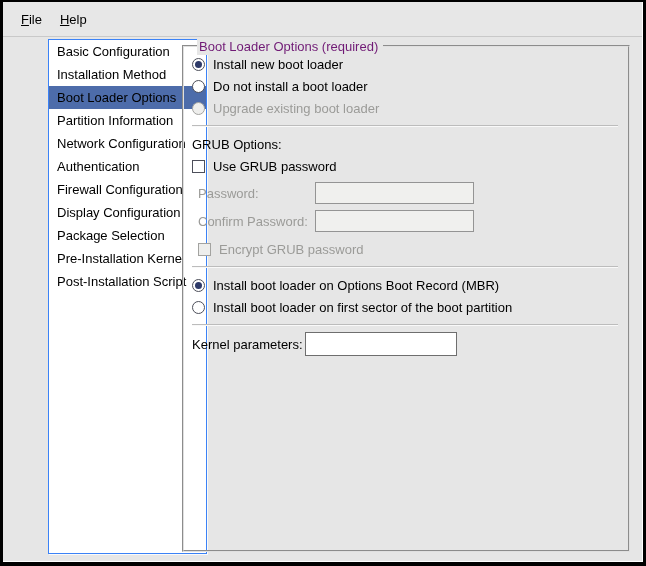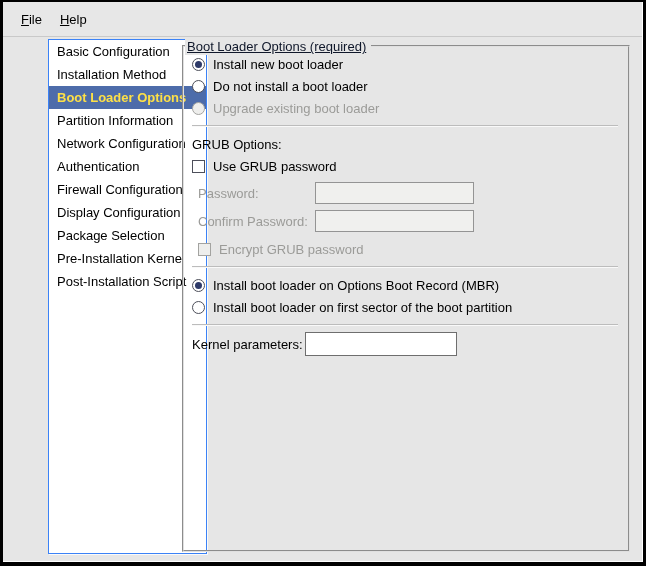--- a/index.html
+++ b/index.html
@@ -40,34 +40,33 @@
     box-shadow:1px 1px 0 #fafafa;
     overflow:hidden;
     margin-left:40px;
   }
   .list-item {
     height:23px; line-height:23px;
     padding-left:8px;
     white-space:nowrap;
     color:#000;
   }
-  .list-item.selected { background:#4d6caa; color:#fde047;font-weight:bold; }
+  .list-item.selected { background:#4d6caa; color:#000000; }
   
   .frame {
     position:absolute; left:179px; top:43px; width:448px; height:507px;
     border:2px groove #e0e0e0;
   }
   .frame-title {
-    position:absolute; top:-9px; left:1px;
+    position:absolute; top:-9px; left:13px;
     background:#e6e6e6;
     padding:0 5px 0 2px;
-    color:#0f172a;
+    color:#701a75;
     line-height:17px;
     white-space:nowrap;
-    text-decoration:underline;
   }
   .frame-content { padding:6px 10px 0 8px; }
   
   .radio-row, .check-row, .label-row {
     height:22px; display:flex; align-items:center;
   }
   .radio-row .txt, .check-row .txt { margin-left:8px; }
   .disabled-text { color:#9b9b98; }
   
   .radio {

